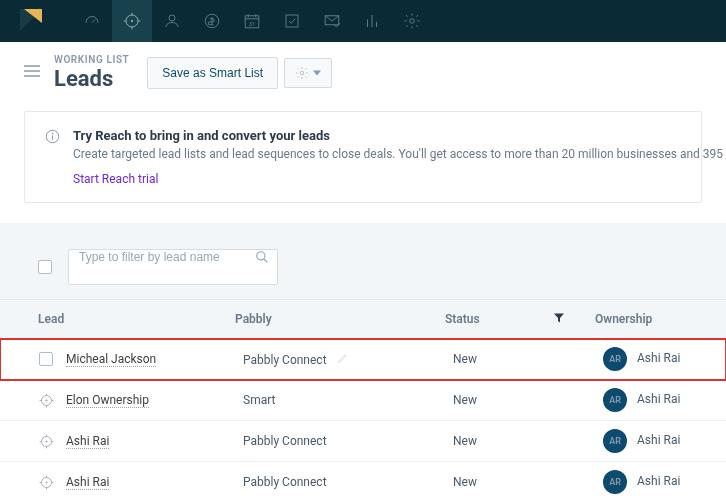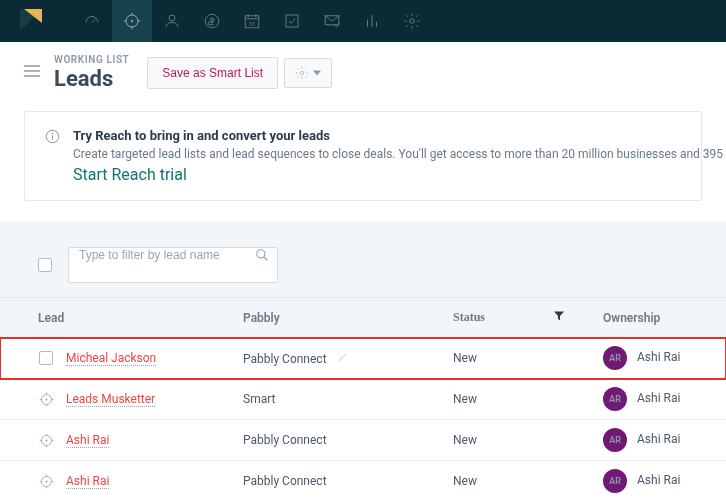--- a/index.html
+++ b/index.html
@@ -62,21 +62,21 @@
     font-size: 22px;
     font-weight: 700;
     color: #3a4a5b;
     margin-top: 1px;
   }
   .btn {
     border: 1px solid #d5dde4;
     background: #f7f9fb;
     padding: 8px 14px;
     font-size: 12px;
-    color: #be185d;
+    color: #0c4a6e;
     border-radius: 2px;
     cursor: pointer;
   }
   .gear-dd {
     margin-left: 6px;
     padding: 7px 10px;
     display: inline-flex;
     align-items: center;
     gap: 4px;
   }
@@ -102,23 +102,23 @@
     font-size: 13px;
     margin-bottom: 4px;
   }
   .promo-text {
     font-size: 12px;
     color: #6b7a88;
     white-space: nowrap;
   }
   .promo-link {
     display: inline-block;
-    margin-top: 4px;
-    color: #0f766e;
-    font-size: 16px;
+    margin-top: 11px;
+    color: #6d28d9;
+    font-size: 12px;
     cursor: pointer;
   }
 
   
   .table-region {
     background: #f3f6f8;
     padding-top: 26px;
     height: 400px;
   }
   .filter-row {
@@ -164,27 +164,27 @@
     background: #fff;
   }
   thead tr {
     background: #f3f6f8;
   }
   th {
     text-align: left;
     font-size: 12px;
     font-weight: 600;
     color: #6b7a88;
-    padding: 12px 8px;
+    padding: 12px 0;
     border-top: 1px solid #e3e9ee;
     border-bottom: 1px solid #e3e9ee;
   }
   th.lead-col { padding-left: 38px; width: 235px; }
   th.company-col { width: 210px; }
-  th.status-col { width: 150px; position: relative; font-family: Liberation Serif, serif; }
+  th.status-col { width: 150px; position: relative; }
   th.owner-col { }
   .filter-funnel {
     position: absolute;
     right: 30px;
     top: 12px;
   }
 
   tbody tr {
     border-bottom: 1px solid #eef2f4;
     height: 40px;
@@ -206,33 +206,33 @@
     height: 40px;
     gap: 12px;
   }
   .row-icon {
     width: 16px; height: 16px;
     display: inline-flex;
     align-items: center;
     justify-content: center;
   }
   .lead-name {
-    color: #ef4444;
+    color: #404040;
     border-bottom: 1px dotted #9aa7b3;
     cursor: pointer;
   }
   .edit-pencil {
     margin-left: 10px;
     opacity: 0.4;
   }
   .avatar-badge {
     display: inline-flex;
     width: 24px; height: 24px;
     border-radius: 50%;
-    background: #701a75;
+    background: #0c4a6e;
     color: #8a99a8;
     font-size: 9px;
     font-weight: 600;
     align-items: center;
     justify-content: center;
     margin-right: 10px;
   }
 </style>
 </head>
 <body>
@@ -397,21 +397,21 @@
             <span class="row-icon">
               <svg width="15" height="15" viewBox="0 0 24 24" fill="none" stroke="#9aa7b3" stroke-width="1.4">
                 <circle cx="12" cy="12" r="8"></circle>
                 <line x1="12" y1="4" x2="12" y2="1"></line>
                 <line x1="12" y1="20" x2="12" y2="23"></line>
                 <line x1="4" y1="12" x2="1" y2="12"></line>
                 <line x1="20" y1="12" x2="23" y2="12"></line>
                 <circle cx="12" cy="12" r="1" fill="#9aa7b3"></circle>
               </svg>
             </span>
-            <span class="lead-name">Leads Musketter</span>
+            <span class="lead-name">Elon Ownership</span>
           </td>
           <td><span>Smart</span></td>
           <td>New</td>
           <td><span class="avatar-badge">AR</span><span>Ashi Rai</span></td>
         </tr>
         <tr>
           <td class="lead-cell">
             <span class="row-icon">
               <svg width="15" height="15" viewBox="0 0 24 24" fill="none" stroke="#9aa7b3" stroke-width="1.4">
                 <circle cx="12" cy="12" r="8"></circle>

